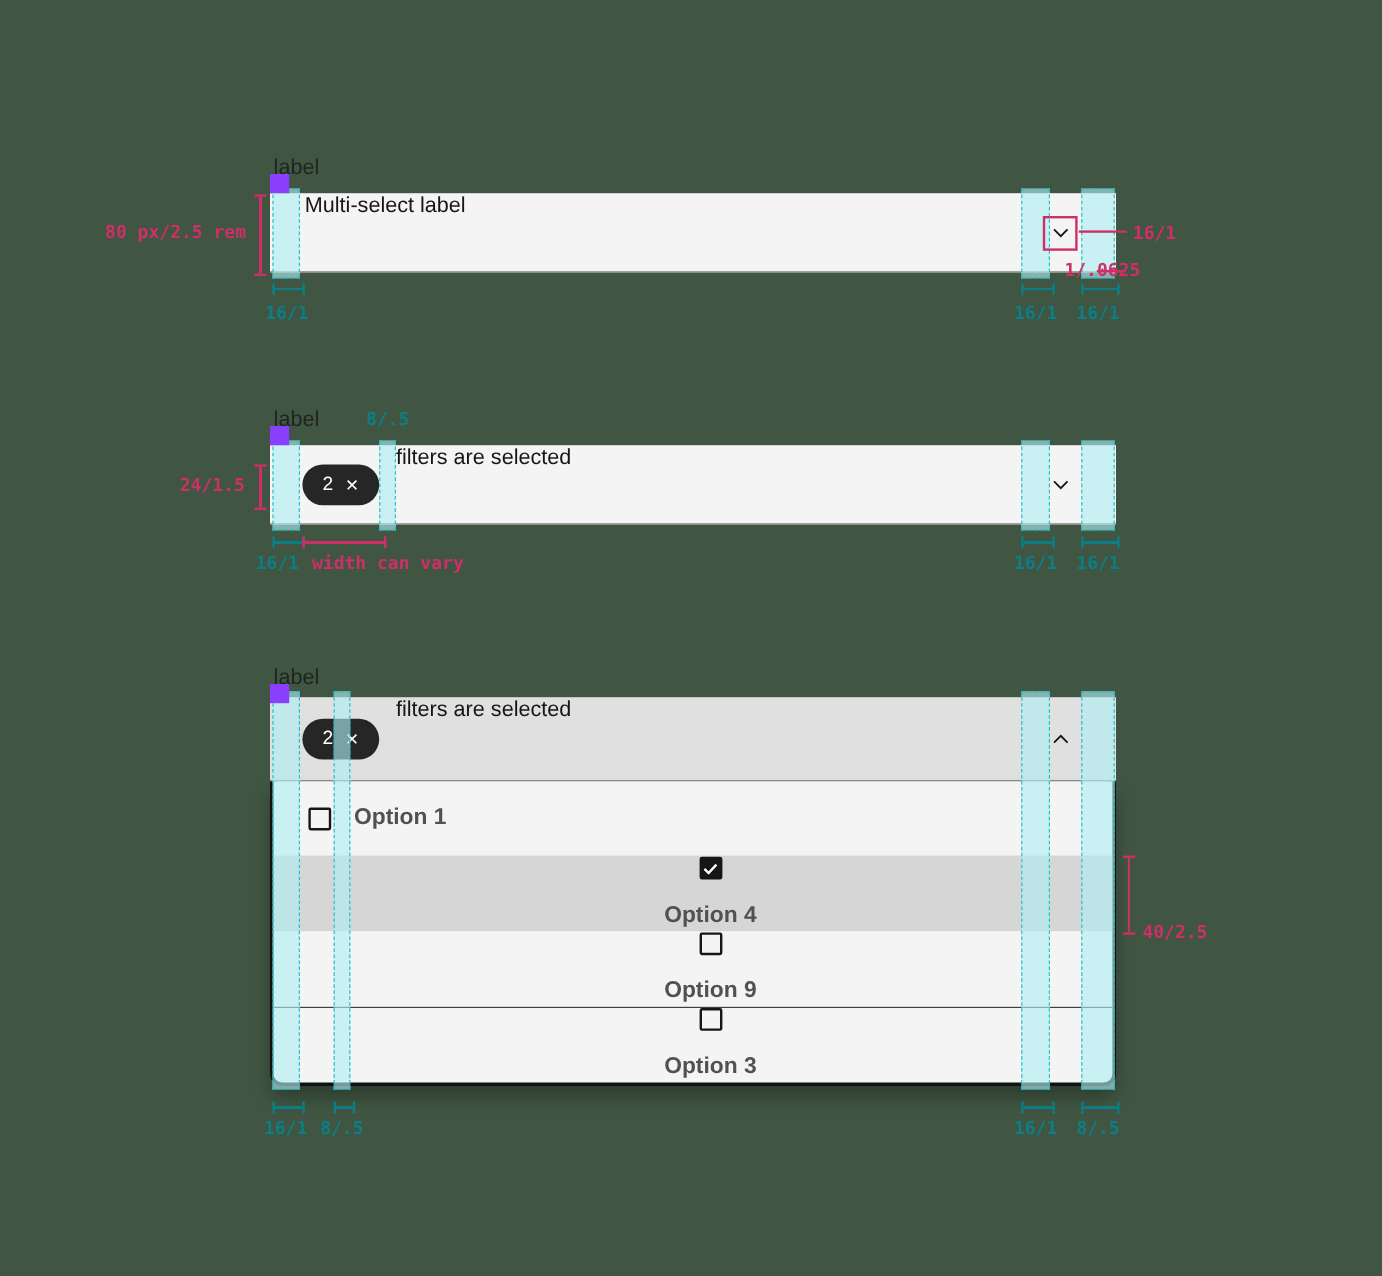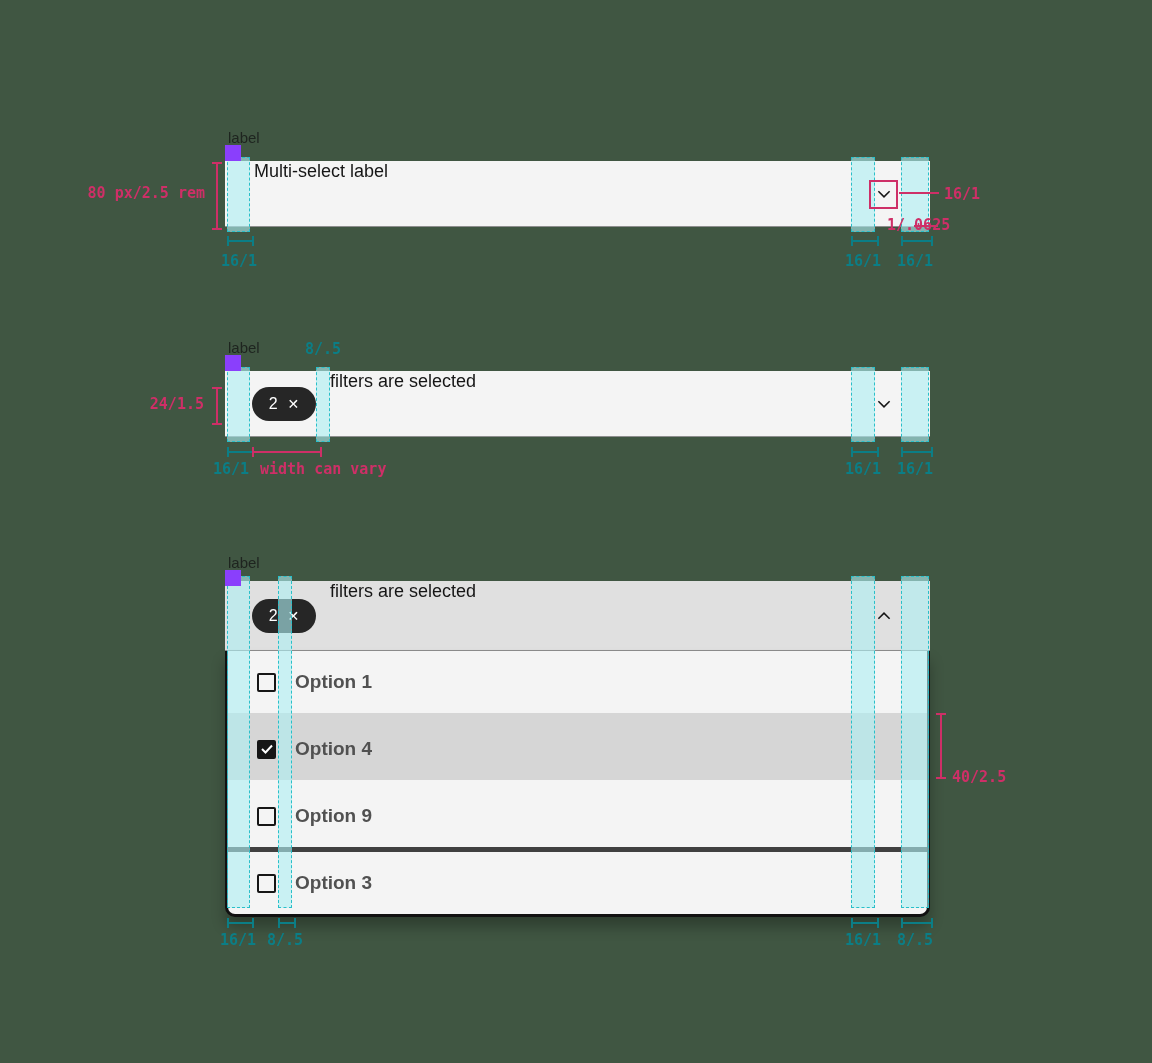--- a/index.html
+++ b/index.html
@@ -5,21 +5,21 @@
   html,body { margin:0; padding:0; }
   .canvas {
     position:relative; width:1152px; height:1063px;
     background: var(--background, #405642);
     font-family:"Liberation Sans", sans-serif;
     overflow:hidden;
   }
   .abs { position:absolute; }
 
   
-  .token-text { font-size:15px; color:#1e241f; z-index:7; }
+  .token-text { font-size:18px; color:#1e241f; z-index:7; }
   .swatch { width:16px; height:16px; background:var(--purple,#8a3ffc); z-index:7; }
 
   
   .field {
     background: var(--field-bg,#f4f4f4);
     border-bottom:1px solid var(--field-border,#8d8d8d);
     display:flex; 
     box-sizing:border-box;
     z-index:1;
   }
@@ -46,21 +46,21 @@
     box-shadow:0 10px 14px rgba(0,0,0,0.28);
     box-sizing:border-box;
     overflow:hidden;
     z-index:1;
   }
   .option {
     height:62px; display:flex; align-items:center;
     padding-left:29px; gap:19px;
     font-size:19px; color:var(--option-text,#515151);font-weight:bold;
   }
-  .option + .option { border-top:5px solid #404040; }
+  .option + .option { border-top:1px solid #404040;flex-direction:column; }
   .option.highlighted { background:var(--option-highlight,#d6d6d6); border-top-color:transparent; }
   .option.highlighted + .option { border-top-color:transparent; }
   .checkbox {
     width:19px; height:19px; box-sizing:border-box;
     border:2px solid var(--text,#161616); border-radius:2px;
     background:transparent; display:flex; align-items:center; justify-content:center;
     flex:0 0 auto;
   }
   .checkbox svg { display:none; }
   .checkbox.checked { background:var(--text,#161616); border-color:var(--text,#161616); }

